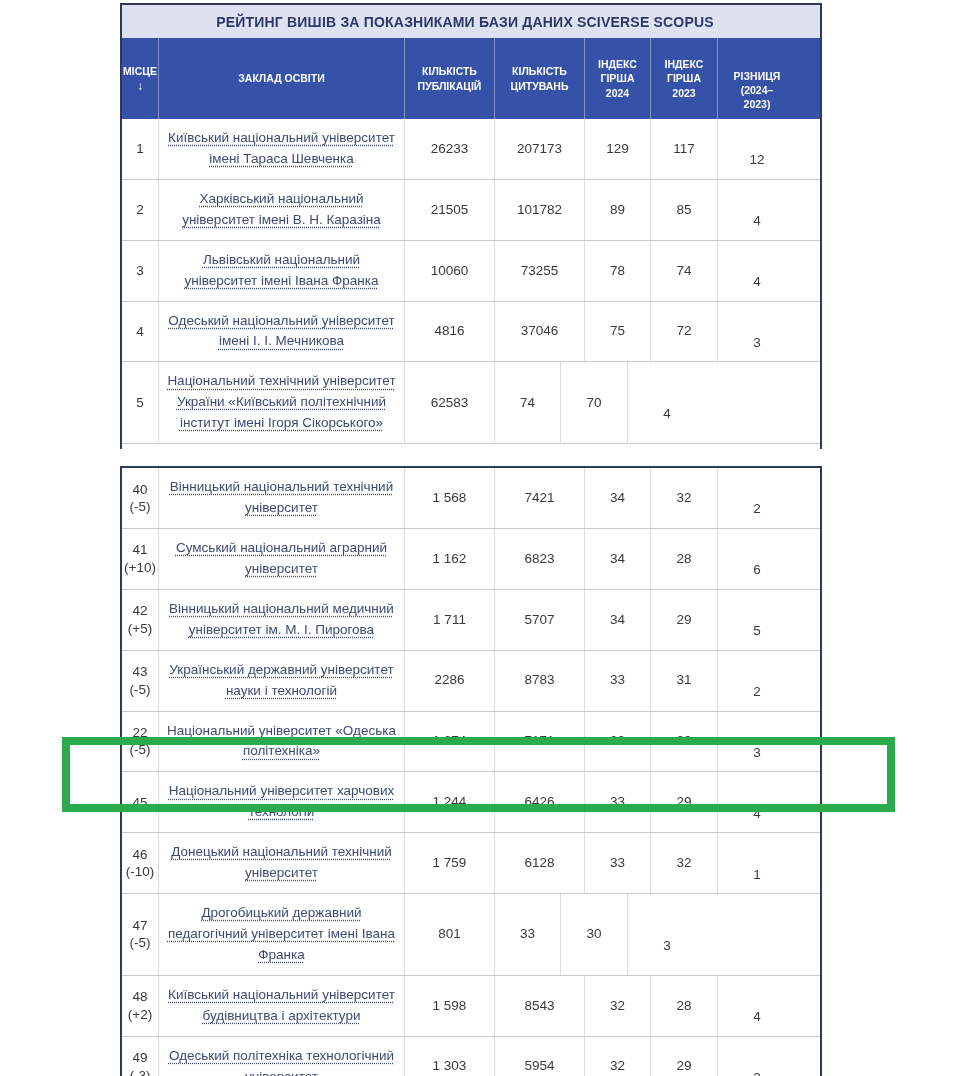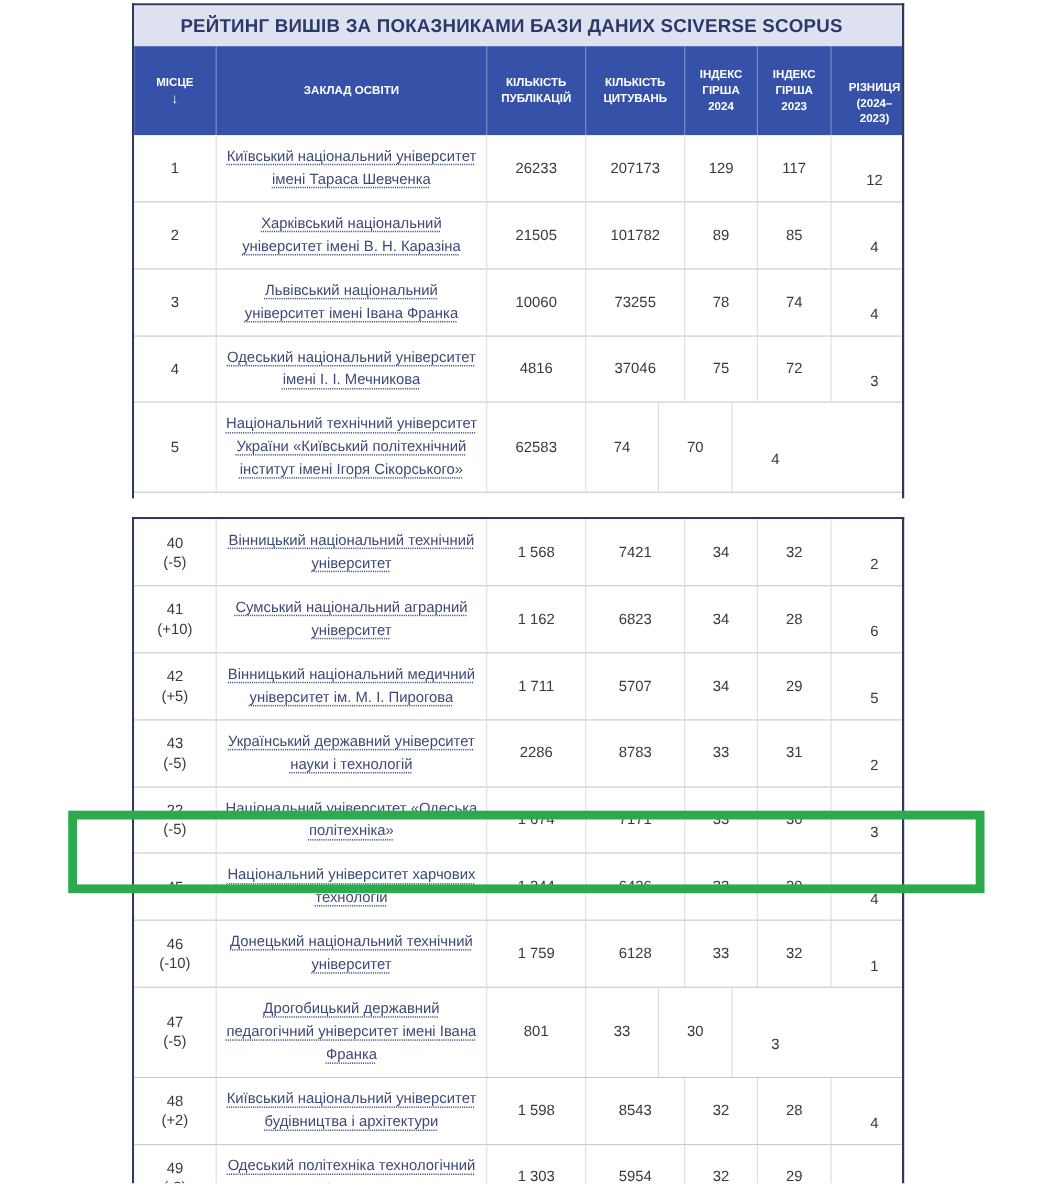--- a/index.html
+++ b/index.html
@@ -36,21 +36,21 @@
     border-left: 2px solid var(--outer-border);
     border-right: 2px solid var(--outer-border);
     border-top: 2px solid var(--outer-border);
     background: #fff;
   }
   .section-middle { margin-top: 17px; }
 
   .title-bar {
     background: var(--title-bg);
     color: var(--title-text);
-    font-size: 17px;
+    font-size: 14px;
     font-weight: bold;
     text-align: center;
     letter-spacing: .2px;
     padding: 9px 16px 8px 4px;
   }
 
   .header-row {
     display: flex;
     background: var(--header-bg);
     color: #ffffff;
@@ -84,21 +84,21 @@
     justify-content: center;
     text-align: center;
     padding: 9px 6px;
     font-size: 13.5px;
     color: var(--text-color);
     border-right: 1px solid var(--col-border);
     line-height: 1.35;
   }
   .cell:last-child { border-right: none; justify-content: center; }
 
-  .col-0 { width: 75px;  flex: none; }
+  .col-0 { width: 37px;  flex: none; }
   .col-1 { width: 246px; flex: none; }
   .col-2 { width: 90px;  flex: none; }
   .col-3 { width: 90px;  flex: none; }
   .col-4 { width: 66px;  flex: none; }
   .col-5 { width: 67px;  flex: none; }
   .col-6 { width: 78px;  flex: none; margin-top: 23px; }
 
   .university-link {
     color: var(--link-color);
     text-decoration: underline dotted;

